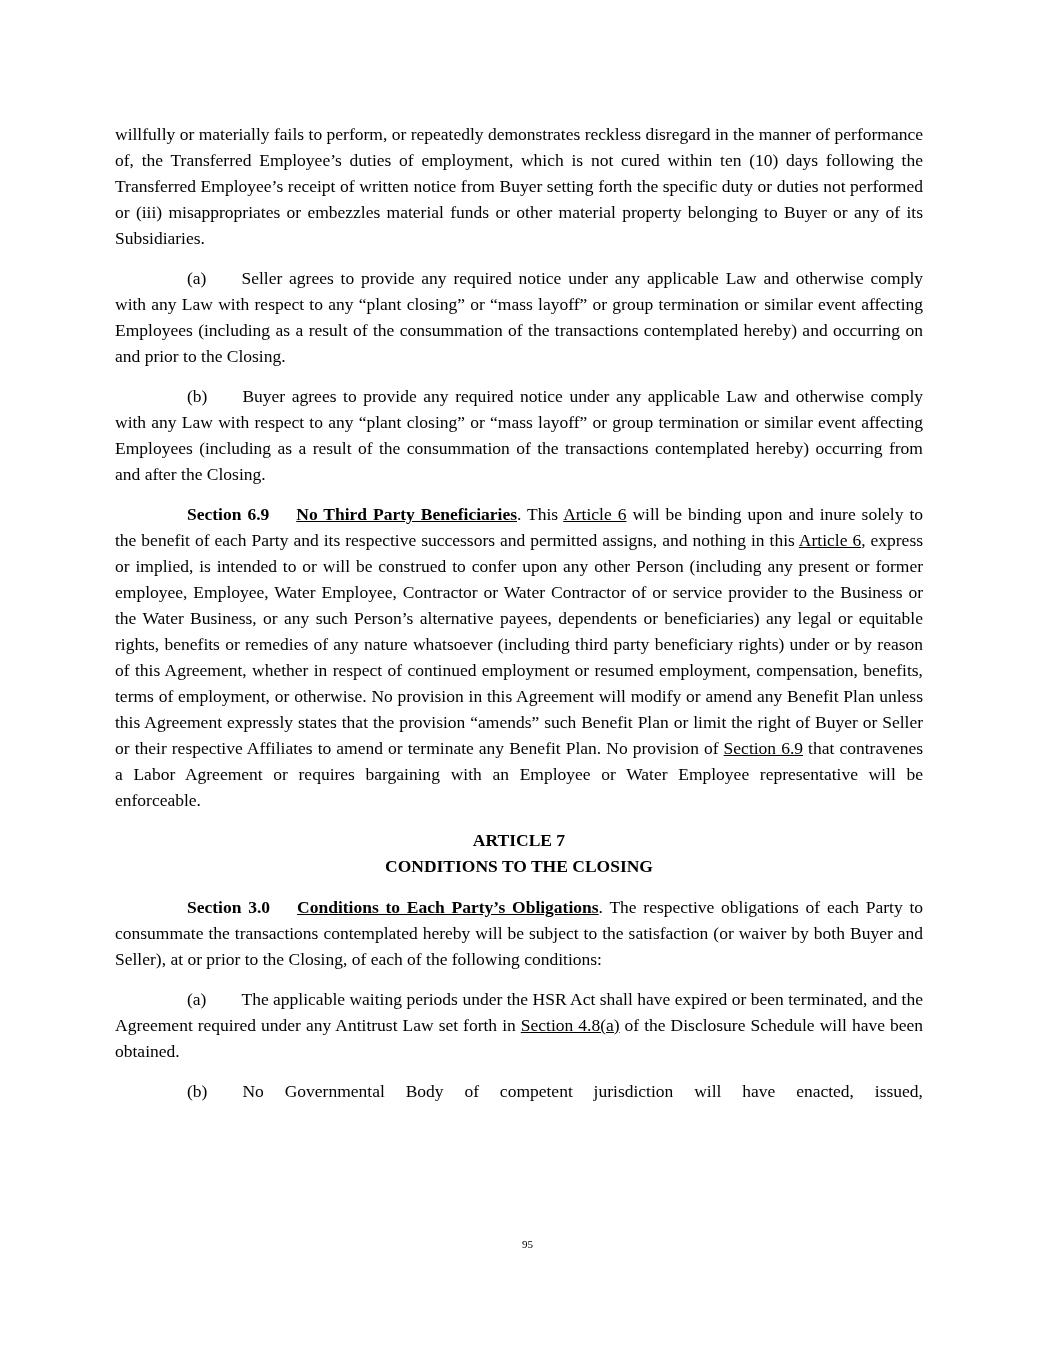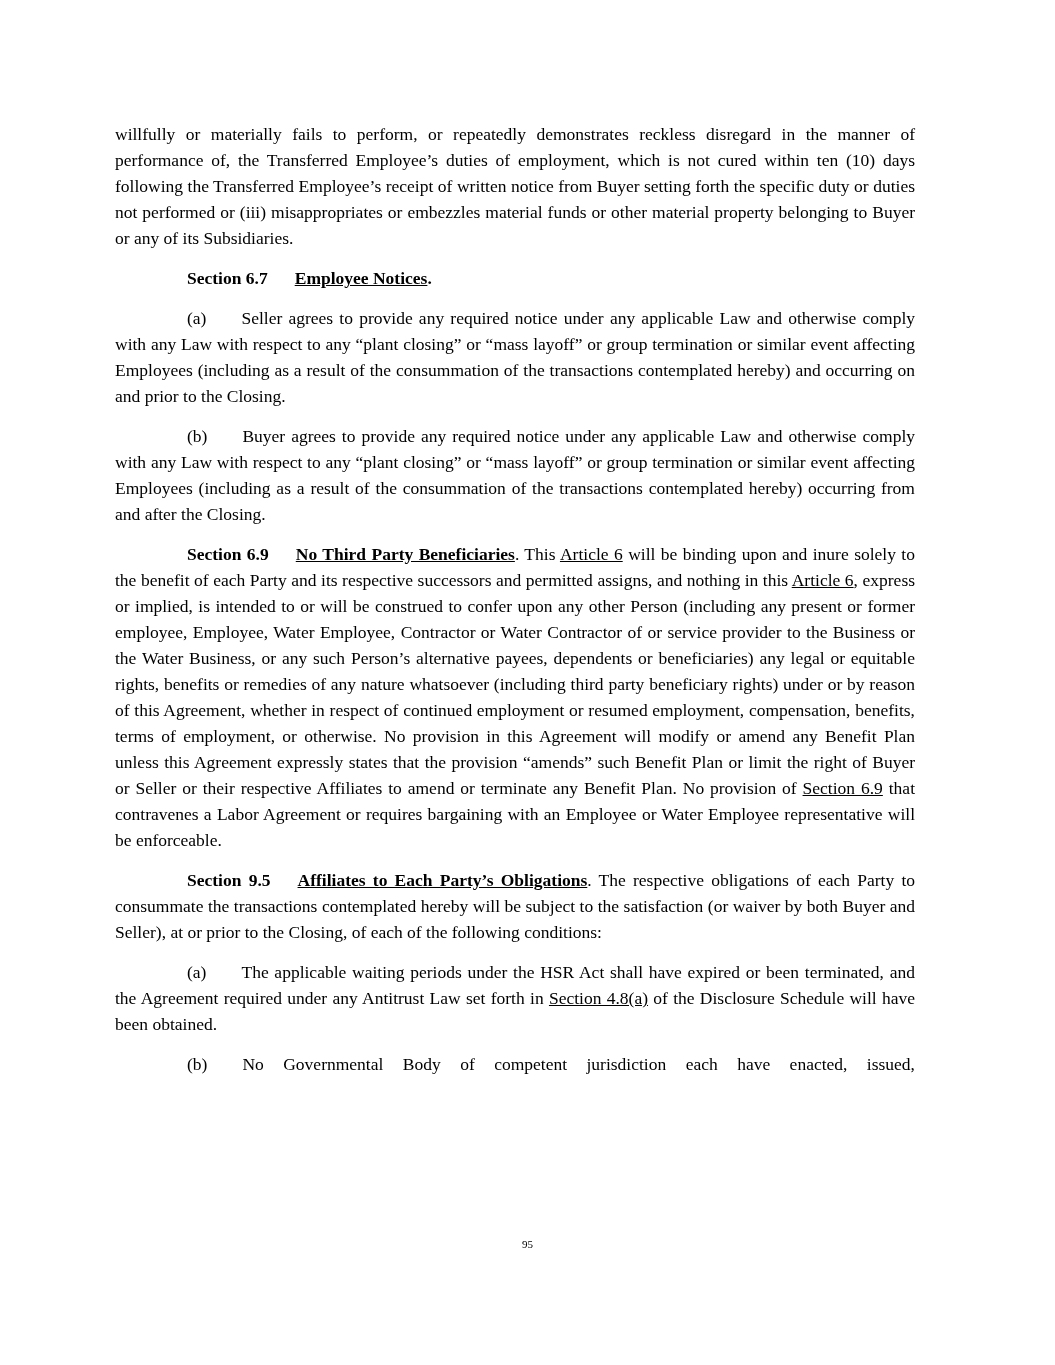--- a/index.html
+++ b/index.html
@@ -20,21 +20,21 @@
     background: #ffffff;
     overflow: hidden;
   }
   .content {
     position: absolute;
     left: 115px;
     top: 121px;
     width: 816px;
   }
   p {
-    margin: 0 16px 14px 0;
+    margin: 0 8px 14px 0;
     font-size: 17.5px;
     line-height: 26px;
     text-align: justify;
   }
   .heading {
     margin-left: 72px;
     text-align: left;
   }
   .indent {
     text-indent: 72px;
@@ -62,32 +62,32 @@
   }
 </style>
 </head>
 <body>
 
 <div class="page">
   <div class="content">
 
     <p class="body"><span>willfully or materially fails to perform, or repeatedly demonstrates reckless disregard in the manner of performance of, the Transferred Employee’s duties of employment, which is not cured within ten (10) days following the Transferred Employee’s receipt of written notice from Buyer setting forth the specific duty or duties not performed or (iii) misappropriates or embezzles material funds or other material property belonging to Buyer or any of its Subsidiaries.</span></p>
 
-    <p class="heading"><span class="b">Section 6.7</span><span class="tab"></span><span class="b u">Employee Notices</span><span class="b">.</span></p>
 
     <p class="body indent"><span>(a)</span><span class="tab2"></span><span>Seller agrees to provide any required notice under any applicable Law and otherwise comply with any Law with respect to any “plant closing” or “mass layoff” or group termination or similar event affecting Employees (including as a result of the consummation of the transactions contemplated hereby) and occurring on and prior to the Closing.</span></p>
 
     <p class="body indent"><span>(b)</span><span class="tab2"></span><span>Buyer agrees to provide any required notice under any applicable Law and otherwise comply with any Law with respect to any “plant closing” or “mass layoff” or group termination or similar event affecting Employees (including as a result of the consummation of the transactions contemplated hereby) occurring from and after the Closing.</span></p>
 
 
     <p class="body indent"><span class="b">Section 6.9</span><span class="tab"></span><span class="b u">No Third Party Beneficiaries</span><span>. This </span><span class="u">Article 6</span><span> will be binding upon and inure solely to the benefit of each Party and its respective successors and permitted assigns, and nothing in this </span><span class="u">Article 6</span><span>, express or implied, is intended to or will be construed to confer upon any other Person (including any present or former employee, Employee, Water Employee, Contractor or Water Contractor of or service provider to the Business or the Water Business, or any such Person’s alternative payees, dependents or beneficiaries) any legal or equitable rights, benefits or remedies of any nature whatsoever (including third party beneficiary rights) under or by reason of this Agreement, whether in respect of continued employment or resumed employment, compensation, benefits, terms of employment, or otherwise. No provision in this Agreement will modify or amend any Benefit Plan unless this Agreement expressly states that the provision “amends” such Benefit Plan or limit the right of Buyer or Seller or their respective Affiliates to amend or terminate any Benefit Plan. No provision of </span><span class="u">Section 6.9</span><span> that contravenes a Labor Agreement or requires bargaining with an Employee or Water Employee representative will be enforceable.</span></p>
 
+    <p class="center-heading"><span>ARTICLE 7</span><br><span>CONDITIONS TO THE CLOSING</span></p>
 
-    <p class="body indent"><span class="b">Section 9.5</span><span class="tab"></span><span class="b u">Affiliates to Each Party’s Obligations</span><span>. The respective obligations of each Party to consummate the transactions contemplated hereby will be subject to the satisfaction (or waiver by both Buyer and Seller), at or prior to the Closing, of each of the following conditions:</span></p>
+    <p class="body indent"><span class="b">Section 3.0</span><span class="tab"></span><span class="b u">Conditions to Each Party’s Obligations</span><span>. The respective obligations of each Party to consummate the transactions contemplated hereby will be subject to the satisfaction (or waiver by both Buyer and Seller), at or prior to the Closing, of each of the following conditions:</span></p>
 
     <p class="body indent"><span>(a)</span><span class="tab2"></span><span>The applicable waiting periods under the HSR Act shall have expired or been terminated, and the Agreement required under any Antitrust Law set forth in </span><span class="u">Section 4.8(a)</span><span> of the Disclosure Schedule will have been obtained.</span></p>
 
-    <p class="body indent last-justify"><span>(b)</span><span class="tab2"></span><span>No Governmental Body of competent jurisdiction each have enacted, issued,</span></p>
+    <p class="body indent last-justify"><span>(b)</span><span class="tab2"></span><span>No Governmental Body of competent jurisdiction will have enacted, issued,</span></p>
 
   </div>
 
   <div class="page-number">95</div>
 </div>
 
 </body></html>

